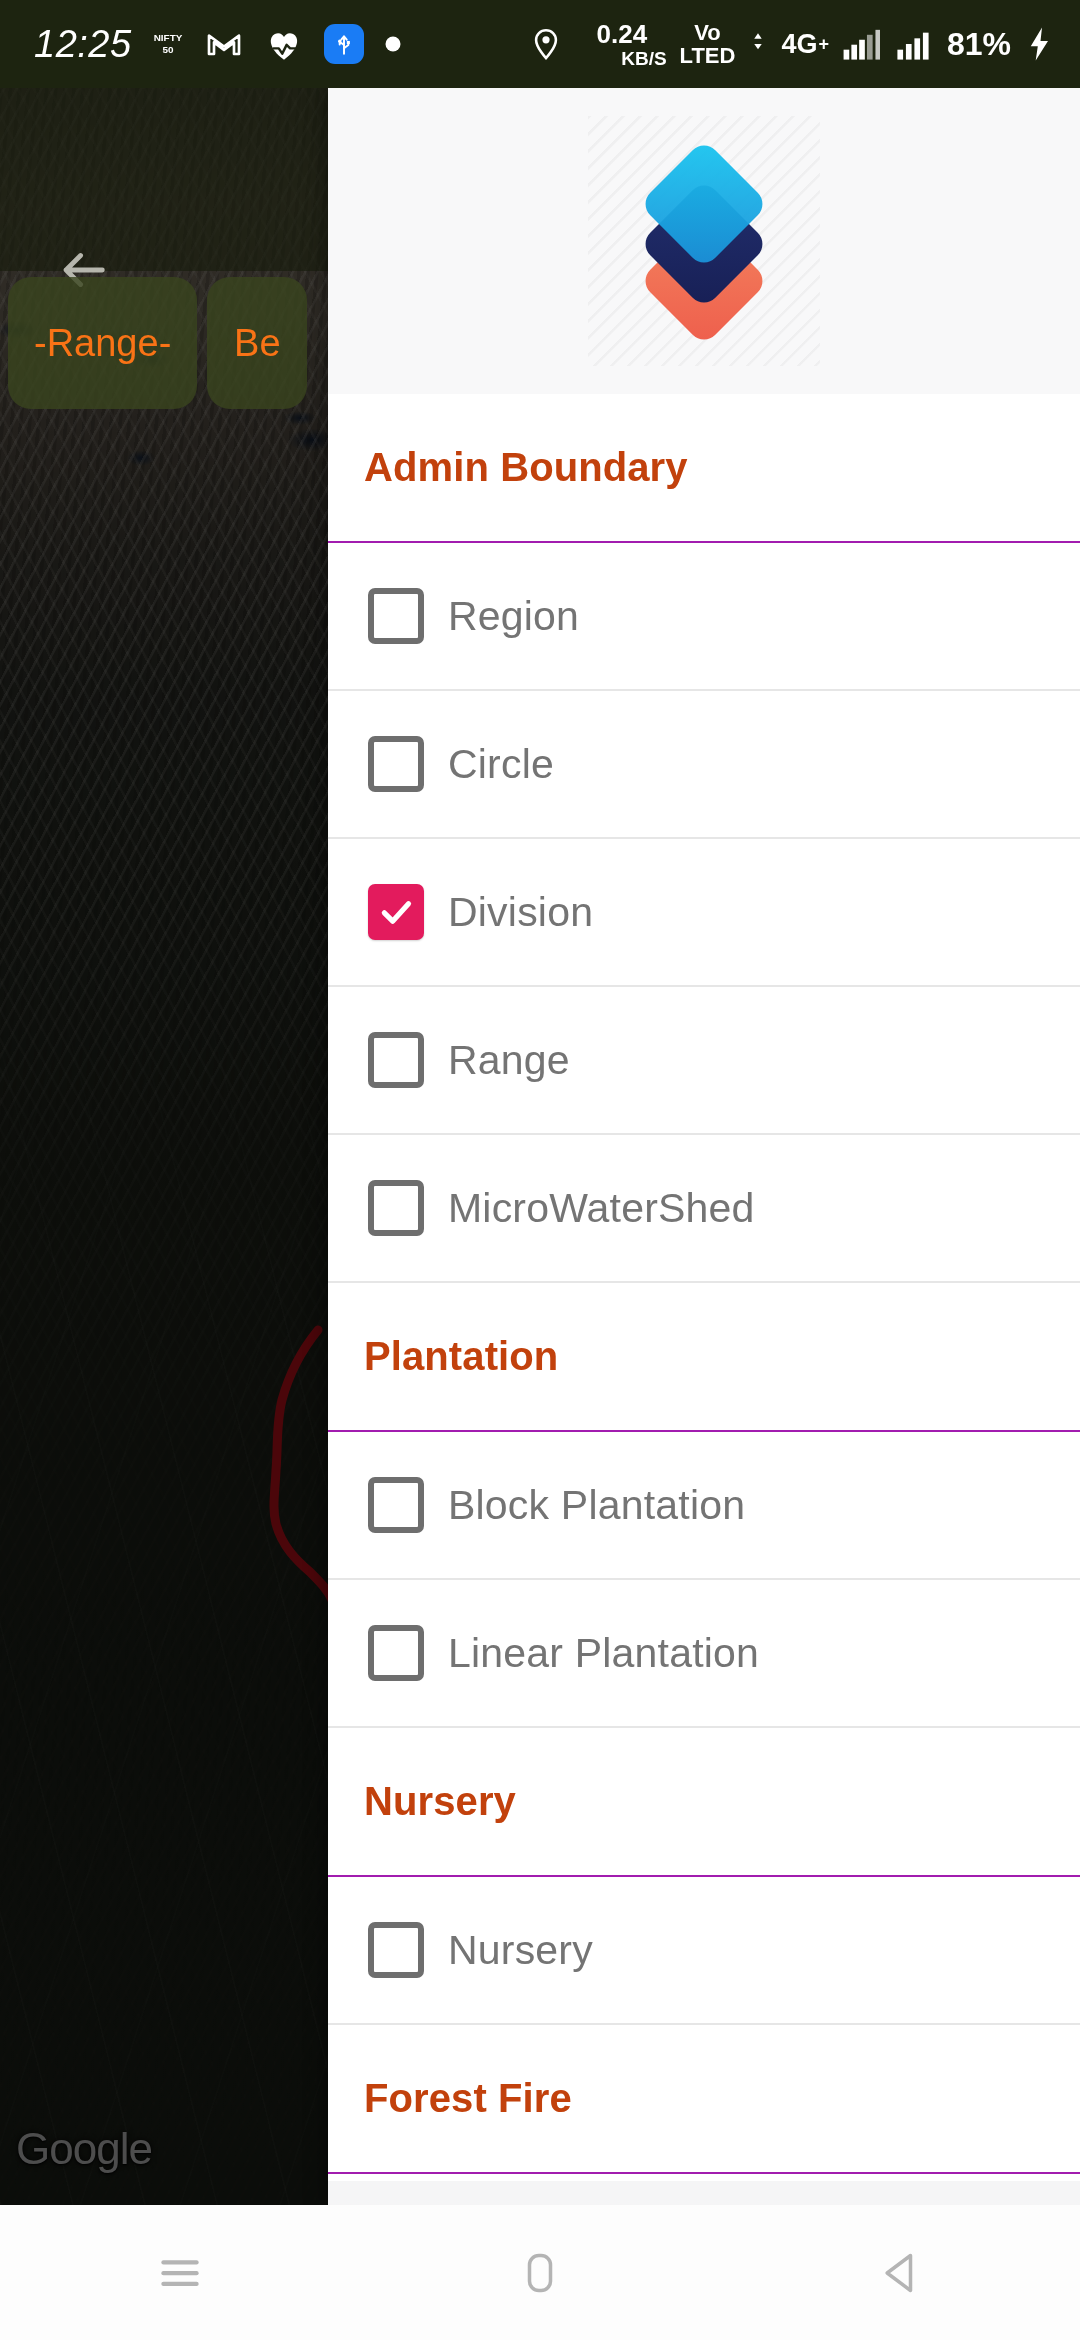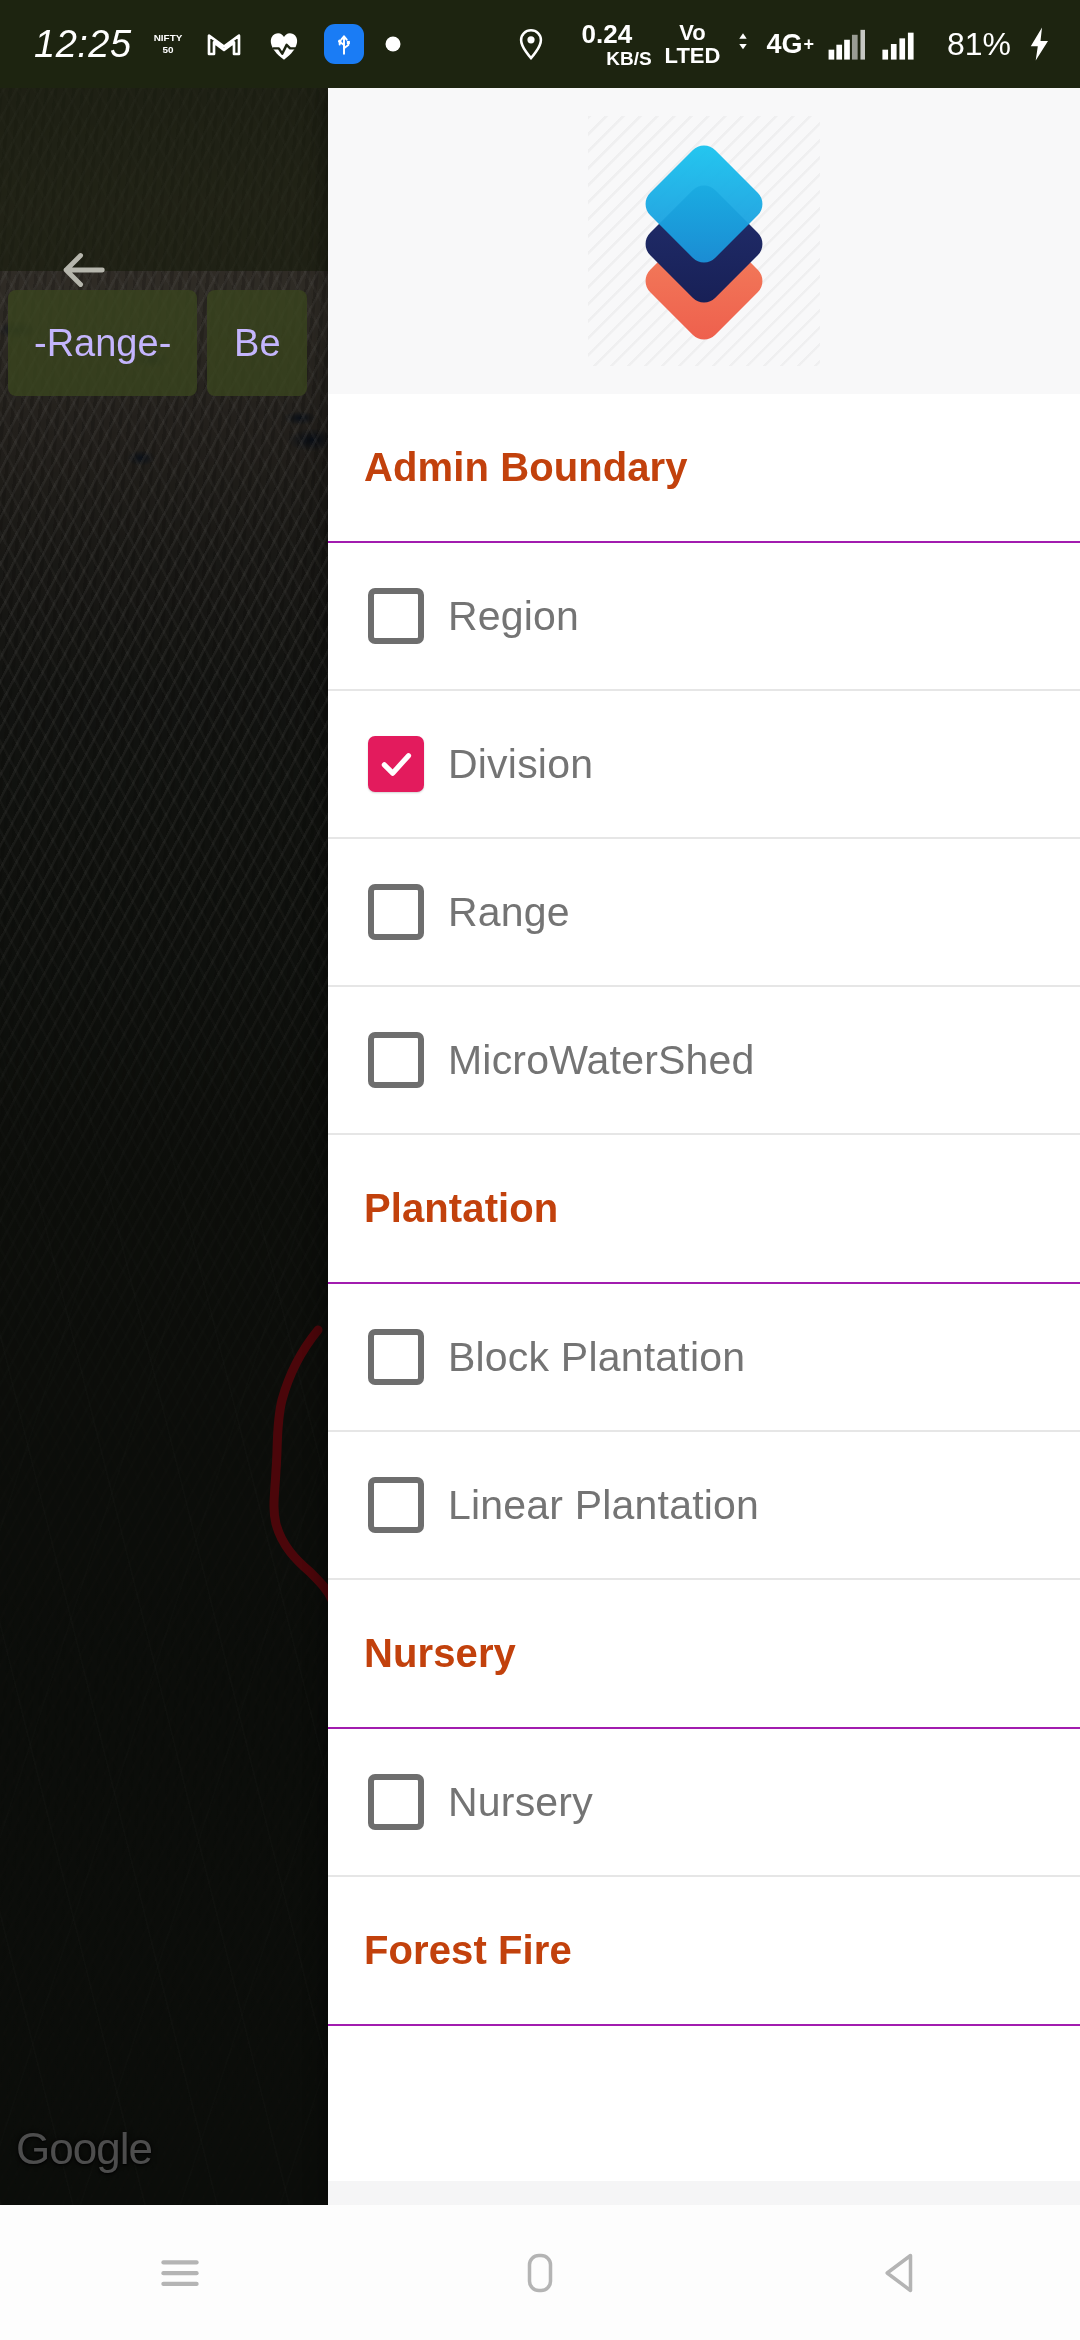--- a/index.html
+++ b/index.html
@@ -83,26 +83,26 @@
   }
   #back-button{
     position:absolute; left:46px; top:145px; width:74px; height:74px;
     display:flex; align-items:center; justify-content:center;
   }
   #chips-row{
     position:absolute; left:8px; top:290px; height:106px;
     display:flex; gap:10px; align-items:center;
   }
   .chip{
-    height:106px; min-width:100px;
+    height:132px; min-width:100px;
     background:rgba(58,69,30,0.80);
-    border-radius:8px;
+    border-radius:23px;
     display:flex; align-items:center; justify-content:center;
     padding:0 26px;
-    color:#c4b5fd; font-size:38px; font-weight:400;
+    color:#f97316; font-size:38px; font-weight:400;
     white-space:nowrap;
   }
 
   
   #drawer{
     position:absolute; left:328px; top:88px; width:752px; height:2117px;
     background:#ffffff;
     overflow:hidden;
     box-shadow:-4px 0 18px rgba(0,0,0,.35);
   }
@@ -165,21 +165,21 @@
   #status-right{ margin-left:auto; display:flex; align-items:center; gap:13px; }
   .net-speed{ display:flex; flex-direction:column; align-items:center; line-height:1; }
   .net-speed .v{ font-size:26px; font-weight:700; }
   .net-speed .u{ font-size:19px; font-weight:700; margin-top:2px;padding-left:44px; }
   .volte{ display:flex; flex-direction:column; align-items:center; line-height:1; }
   .volte .a{ font-size:22px; font-weight:700; }
   .volte .b{ font-size:22px; font-weight:700; margin-top:1px; }
   .gen{ display:flex; align-items:center; }
   .gen .t{ font-size:27px; font-weight:700; }
   .gen .p{ font-size:18px; font-weight:700; margin-left:1px; }
-  #battery-pct{ font-size:32px; font-weight:400; margin-left:18px; }
+  #battery-pct{ font-size:32px; font-weight:700; margin-left:3px; }
   .icon-badge{
     width:40px;height:40px;border-radius:11px;background:#1a7cf5;
     display:flex;align-items:center;justify-content:center;
   }
 
   
   #nav-bar{
     position:absolute; left:0; top:2205px; width:1080px; height:135px;
     background:#fdfdfd;
     display:flex; align-items:center; justify-content:space-around;
@@ -249,20 +249,24 @@
     </div>
   </div>
 
   <div class="section-header">Admin Boundary</div>
 
   <div class="layer-row">
     <div class="cb off"></div>
     <div class="row-label">Region</div>
   </div>
 
+  <div class="layer-row">
+    <div class="cb off"></div>
+    <div class="row-label">Circle</div>
+  </div>
 
   <div class="layer-row">
     <div class="cb on">
       <svg width="40" height="40" viewBox="0 0 24 24">
         <path d="M5 12.5 L10 17.5 L19.5 7" fill="none" stroke="#ffffff" stroke-width="3.1" stroke-linecap="round" stroke-linejoin="round"></path>
       </svg>
     </div>
     <div class="row-label">Division</div>
   </div>
 

